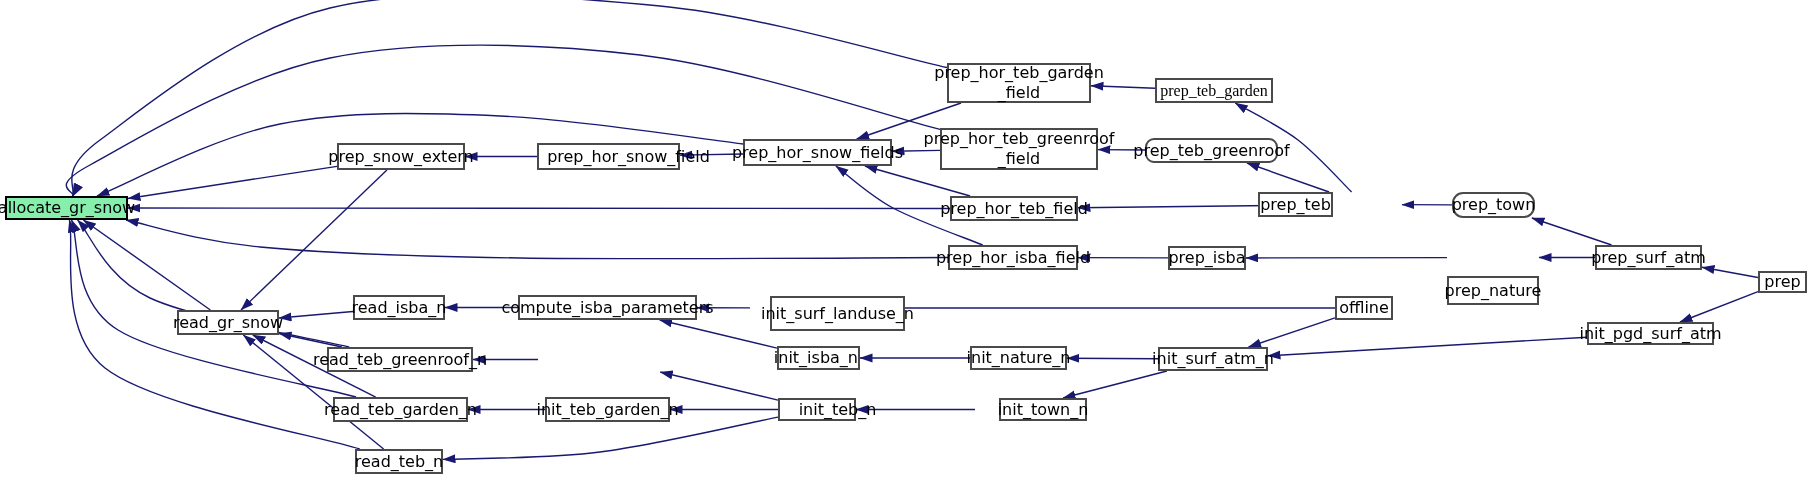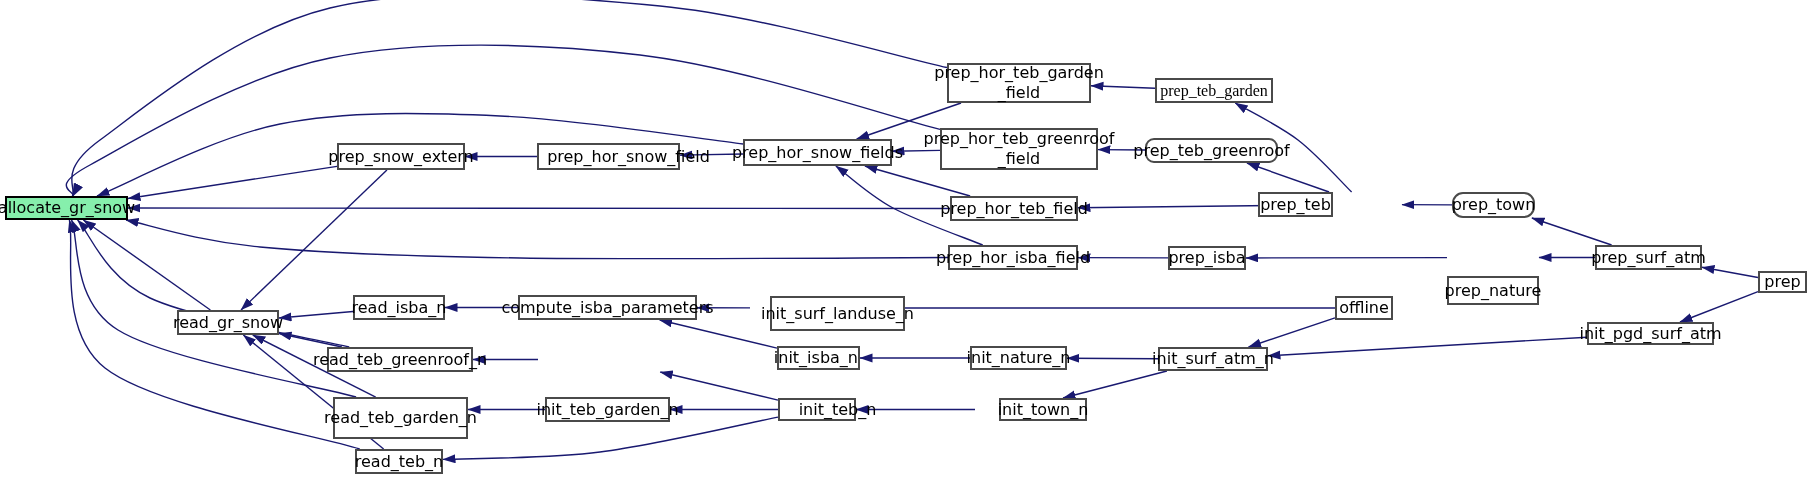--- a/index.html
+++ b/index.html
@@ -92,18 +92,18 @@
     <div class="node" style="left: 177px; top: 310px; width: 102px; height: 25px;"><span>read_gr_snow</span></div>
     <div class="node" style="left: 353px; top: 295px; width: 92px; height: 25px;"><span>read_isba_n</span></div>
     <div class="node" style="left: 518px; top: 295px; width: 179px; height: 25px;"><span>compute_isba_parameters</span></div>
     <div class="node" style="left: 750px; top: 296px; width: 135px; height: 35px; margin-left: 20px;"><span>init_surf_landuse_n</span></div>
     <div class="node" style="left: 1335px; top: 296px; width: 58px; height: 24px;"><span>offline</span></div>
     <div class="node" style="left: 327px; top: 347px; width: 146px; height: 25px;"><span>read_teb_greenroof_n</span></div>
     <div class="node" style="left: 777px; top: 346px; width: 83px; height: 24px; justify-content: flex-end;"><span>init_isba_n</span></div>
     <div class="node" style="left: 970px; top: 346px; width: 97px; height: 24px;"><span>init_nature_n</span></div>
     <div class="node" style="left: 1158px; top: 347px; width: 110px; height: 24px;"><span>init_surf_atm_n</span></div>
     <div class="node" style="left: 1587px; top: 322px; width: 127px; height: 23px;"><span>init_pgd_surf_atm</span></div>
-    <div class="node" style="left: 333px; top: 397px; width: 135px; height: 42px;"><span>read_teb_garden_n</span></div>
+    <div class="node" style="left: 333px; top: 397px; width: 135px; height: 25px;"><span>read_teb_garden_n</span></div>
     <div class="node" style="left: 545px; top: 397px; width: 125px; height: 25px;"><span>init_teb_garden_n</span></div>
     <div class="node" style="left: 778px; top: 398px; width: 78px; height: 23px; padding-left: 41px;"><span>init_teb_n</span></div>
     <div class="node" style="left: 975px; top: 398px; width: 88px; height: 23px; margin-left: 24px;"><span>init_town_n</span></div>
     <div class="node" style="left: 355px; top: 449px; width: 88px; height: 25px;"><span>read_teb_n</span></div>
   </div>
 
 </body></html>

